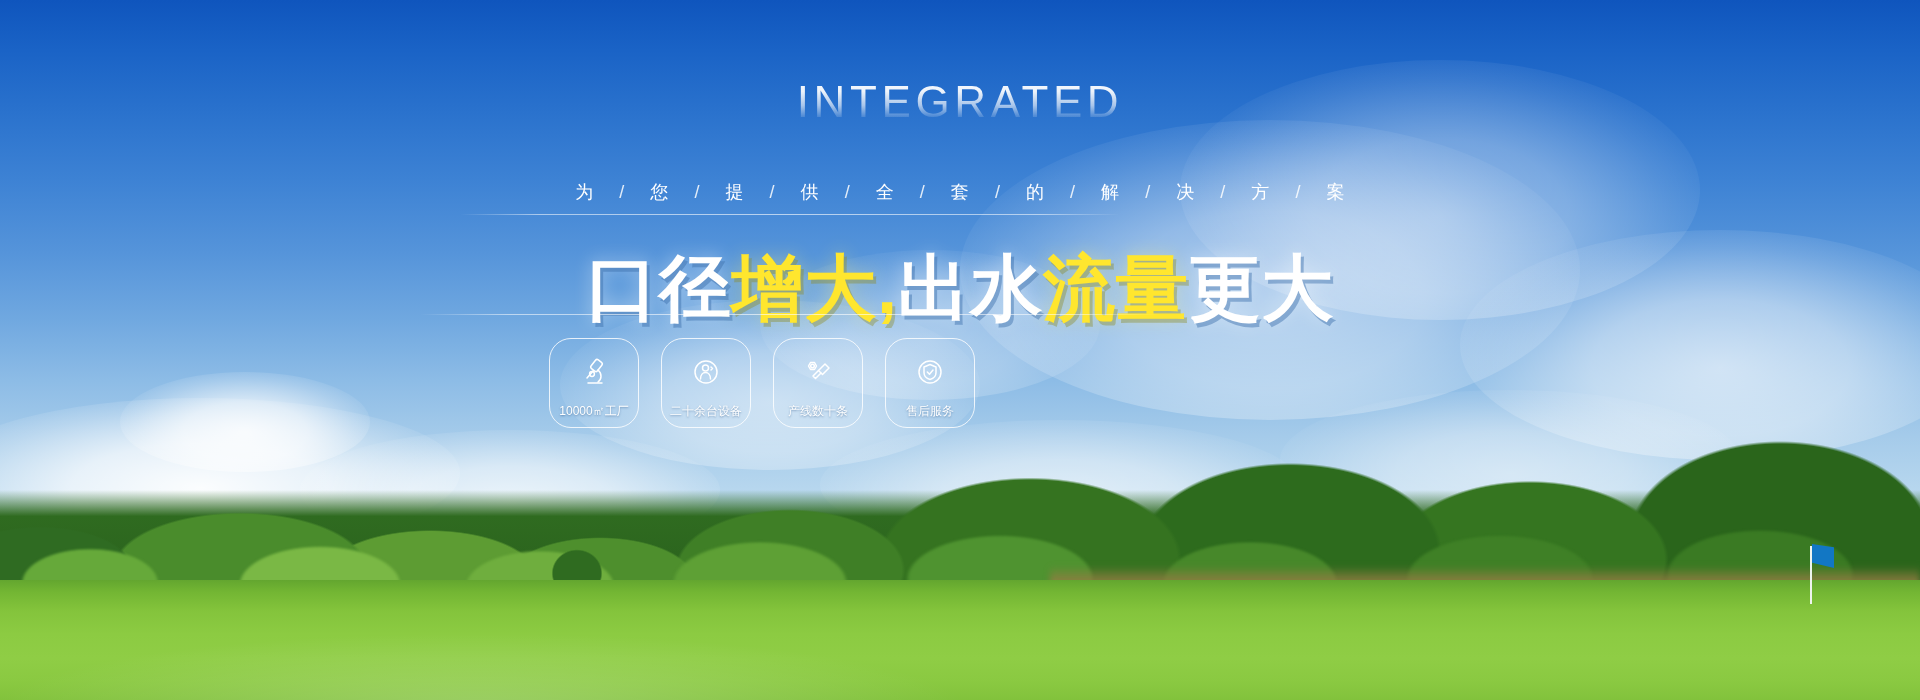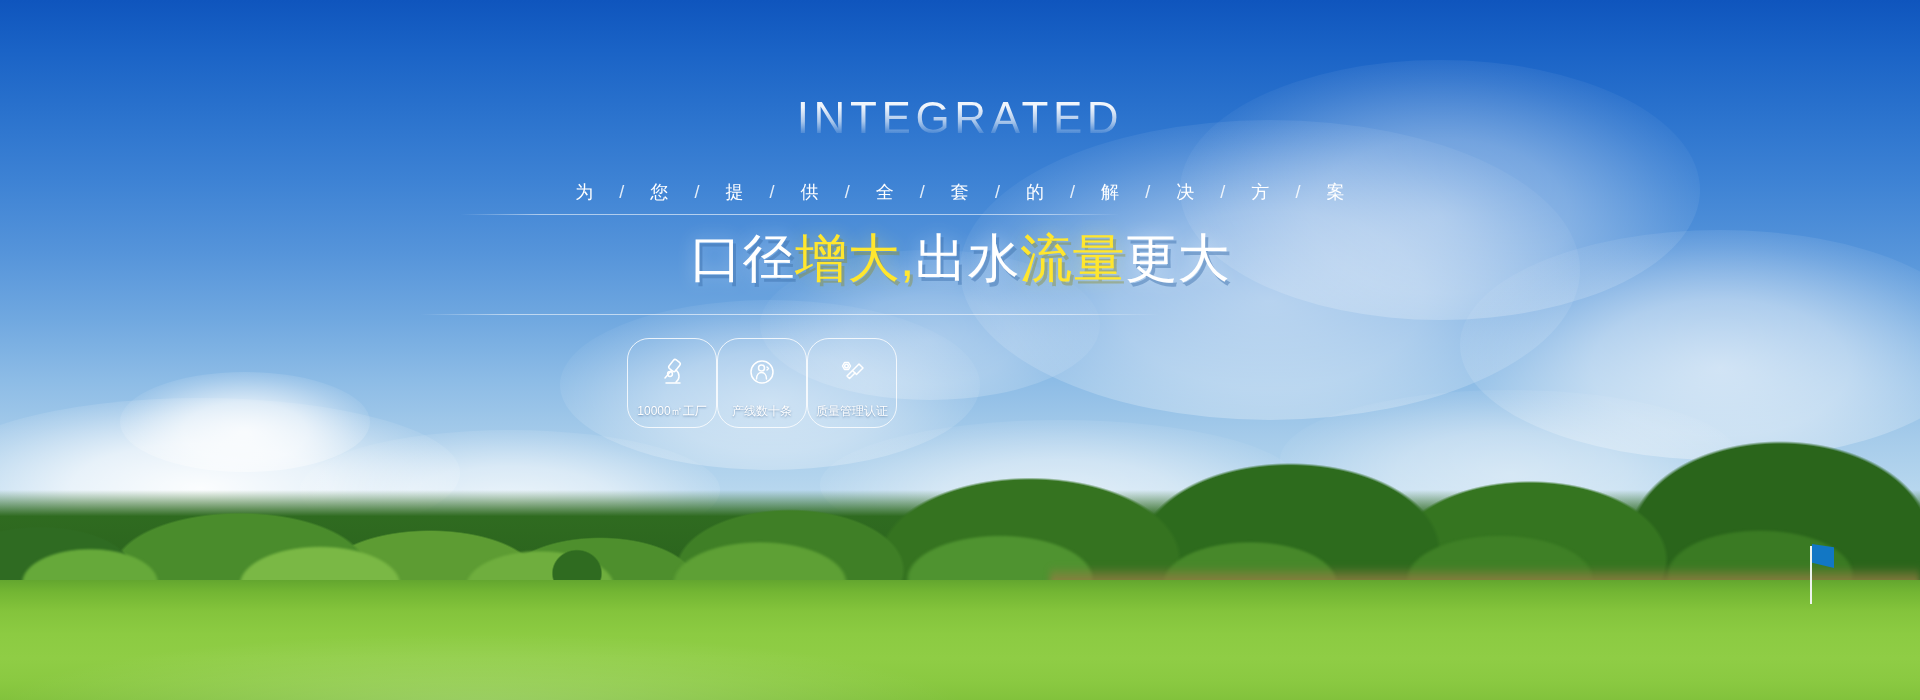--- a/index.html
+++ b/index.html
@@ -131,21 +131,21 @@
   }
 
   
   .overlay {
     position:absolute; left:0; top:0; width:1920px; height:700px;
   }
   .center { position:absolute; left:0; width:1920px; text-align:center; }
 
   
   .eng {
-    top:96px;
+    top:80px;
     font-weight:300;
     line-height:1;
     white-space:nowrap;
     -webkit-user-select:none;
   }
   .eng-line {
     display:block;
     letter-spacing:.105em;
     background:linear-gradient(to bottom,
        rgba(255,255,255,.96) 0%,
@@ -187,23 +187,23 @@
       rgba(255,255,255,.55) 12%,
       rgba(255,255,255,.62) 50%,
       rgba(255,255,255,.55) 88%,
       rgba(255,255,255,0) 100%);
   }
   .div-1 { left:460px; top:214px;  width:660px; }
   .div-2 { left:420px; top:314px;  width:740px; }
 
   
   .headline {
-    top:224px;
-    font-size:52px;
-    font-weight:normal;
+    top:241px;
+    font-size:72px;
+    font-weight:bold;
     white-space:nowrap;
     letter-spacing:.01em;
   }
   .headline .w {
     color:#ffffff;
     text-shadow:
        3px 4px 0 rgba(60,110,170,.45),
        0 0 18px rgba(255,255,255,.45);
   }
   .headline .y {
@@ -213,21 +213,21 @@
        0 0 18px rgba(255,240,120,.40);
   }
   .headline .comma {
     color:#ffe62e;
     text-shadow:3px 4px 0 rgba(140,140,40,.40);
   }
 
   
   .badges {
     position:absolute; top:338px; left:0; width:1524px;
-    display:flex; justify-content:center; 
+    display:flex; justify-content:center; gap:22px;
   }
   .badge {
     width:90px; height:90px;
     border:1.6px solid rgba(255,255,255,.82);
     border-radius:22px;
     display:flex; flex-direction:column;
     align-items:center; justify-content:flex-end;
     padding-bottom:7px;
     position:relative;
   }
@@ -330,31 +330,41 @@
 
       <div class="badge">
         <span class="bicon">
           <svg viewBox="0 0 32 32" fill="none" stroke="#ffffff" stroke-width="1.5" stroke-linecap="round" stroke-linejoin="round">
             <circle cx="16" cy="16" r="11"></circle>
             <circle cx="15.5" cy="12" r="3"></circle>
             <path d="M10.5 23 C10.5 18.8 12.8 16.5 15.5 16.5 C18.2 16.5 20.5 18.8 20.5 23"></path>
             <path d="M21 11 L22.5 12.5 L21 14"></path>
           </svg>
         </span>
-        <span class="blabel">产线数十条</span>
+        <span class="blabel">二十余台设备</span>
       </div>
 
       <div class="badge">
         <span class="bicon">
           <svg viewBox="0 0 32 32" fill="none" stroke="#ffffff" stroke-width="1.5" stroke-linecap="round" stroke-linejoin="round">
             <path d="M8.5 6.5 L12.5 6.5 L14.5 10 L12.5 13.5 L8.5 13.5 L6.5 10 Z"></path>
             <circle cx="10.5" cy="10" r="1.8"></circle>
             <path d="M23 8 L27 12 L20.5 18.5 L16.5 14.5 Z"></path>
             <path d="M16.5 14.5 L11 20 L13.5 22.5 L19 17"></path>
           </svg>
         </span>
-        <span class="blabel">质量管理认证</span>
+        <span class="blabel">产线数十条</span>
       </div>
 
+      <div class="badge">
+        <span class="bicon">
+          <svg viewBox="0 0 32 32" fill="none" stroke="#ffffff" stroke-width="1.5" stroke-linecap="round" stroke-linejoin="round">
+            <circle cx="16" cy="16" r="11"></circle>
+            <path d="M16 8.5 L22 11 L22 16.5 C22 20 19.2 22.6 16 23.5 C12.8 22.6 10 20 10 16.5 L10 11 Z"></path>
+            <path d="M13.3 16 L15.5 18.2 L19 14"></path>
+          </svg>
+        </span>
+        <span class="blabel">售后服务</span>
+      </div>
 
     </div>
   </div>
 </div>
 
 </body></html>

